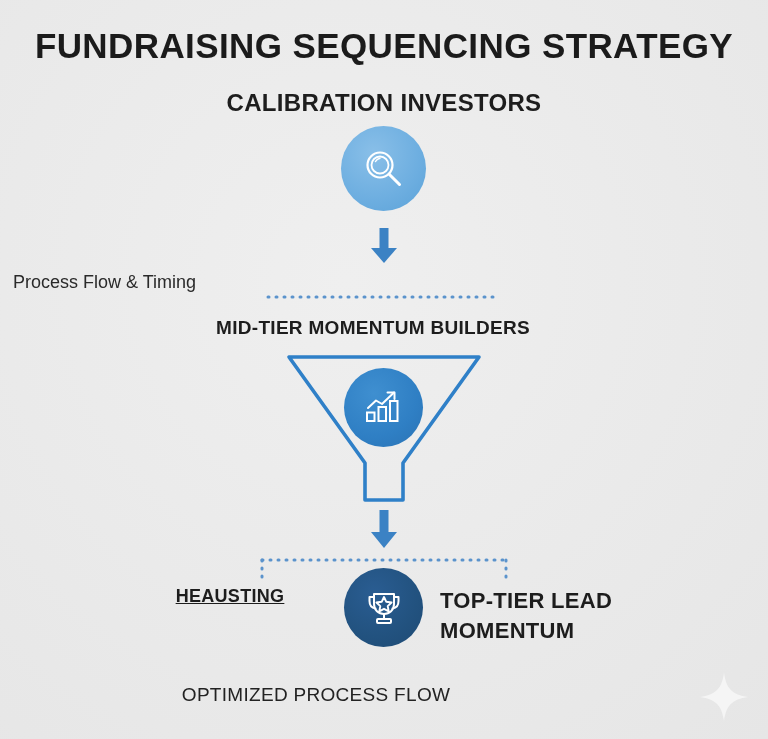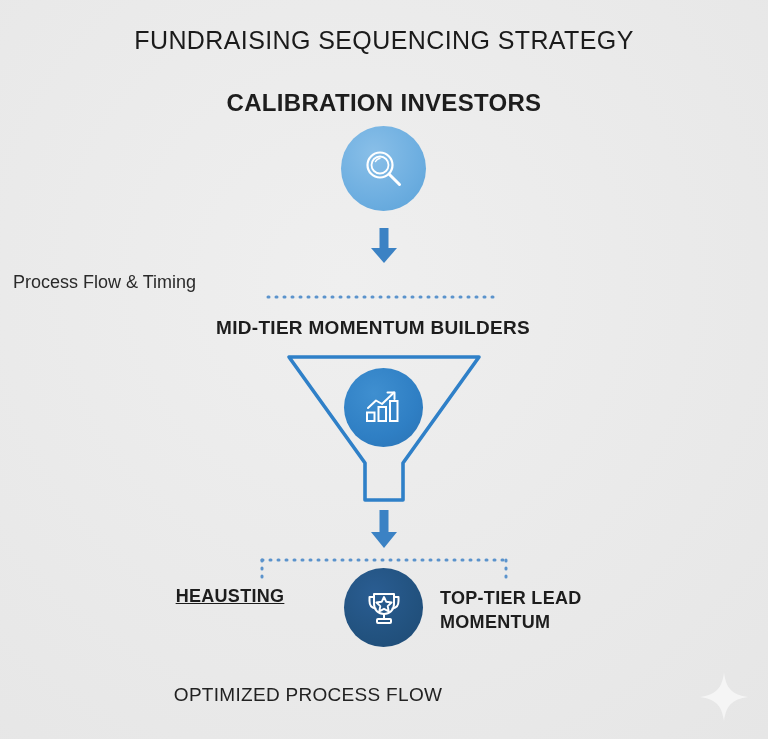--- a/index.html
+++ b/index.html
@@ -22,22 +22,22 @@
     overflow: hidden;
   }
 
   
   .main-title {
     position: absolute;
     left: 0;
     top: 26px;
     width: 768px;
     text-align: center;
-    font-size: 25px;
-    font-weight: normal;
+    font-size: 35px;
+    font-weight: bold;
     letter-spacing: 0.4px;
     color: #1b1b1b;
   }
 
   
   .stage-label {
     position: absolute;
     text-align: center;
     font-weight: bold;
     color: #1d1d1d;
@@ -60,41 +60,41 @@
     top: 586px;
     width: 220px;
     font-size: 18px;
     text-align: center;
     text-decoration: underline;
   }
   #label-toptier {
     left: 440px;
     top: 586px;
     width: 200px;
-    font-size: 18px;
+    font-size: 22px;
     text-align: left;
     line-height: 1.35;
   }
 
   
   .connector-text {
     position: absolute;
     left: 0;
     top: 272px;
     width: 768px;
     text-align: left;
     font-size: 18px;
     font-weight: normal;
     color: #2a2a2a;
     padding-left: 13px;
   }
 
   .footer-text {
     position: absolute;
-    left: 0;
+    left: 8px;
     top: 684px;
     width: 616px;
     text-align: center;
     font-size: 19px;
     font-weight: normal;
     color: #222;
     letter-spacing: 0.3px;
   }
 
   

